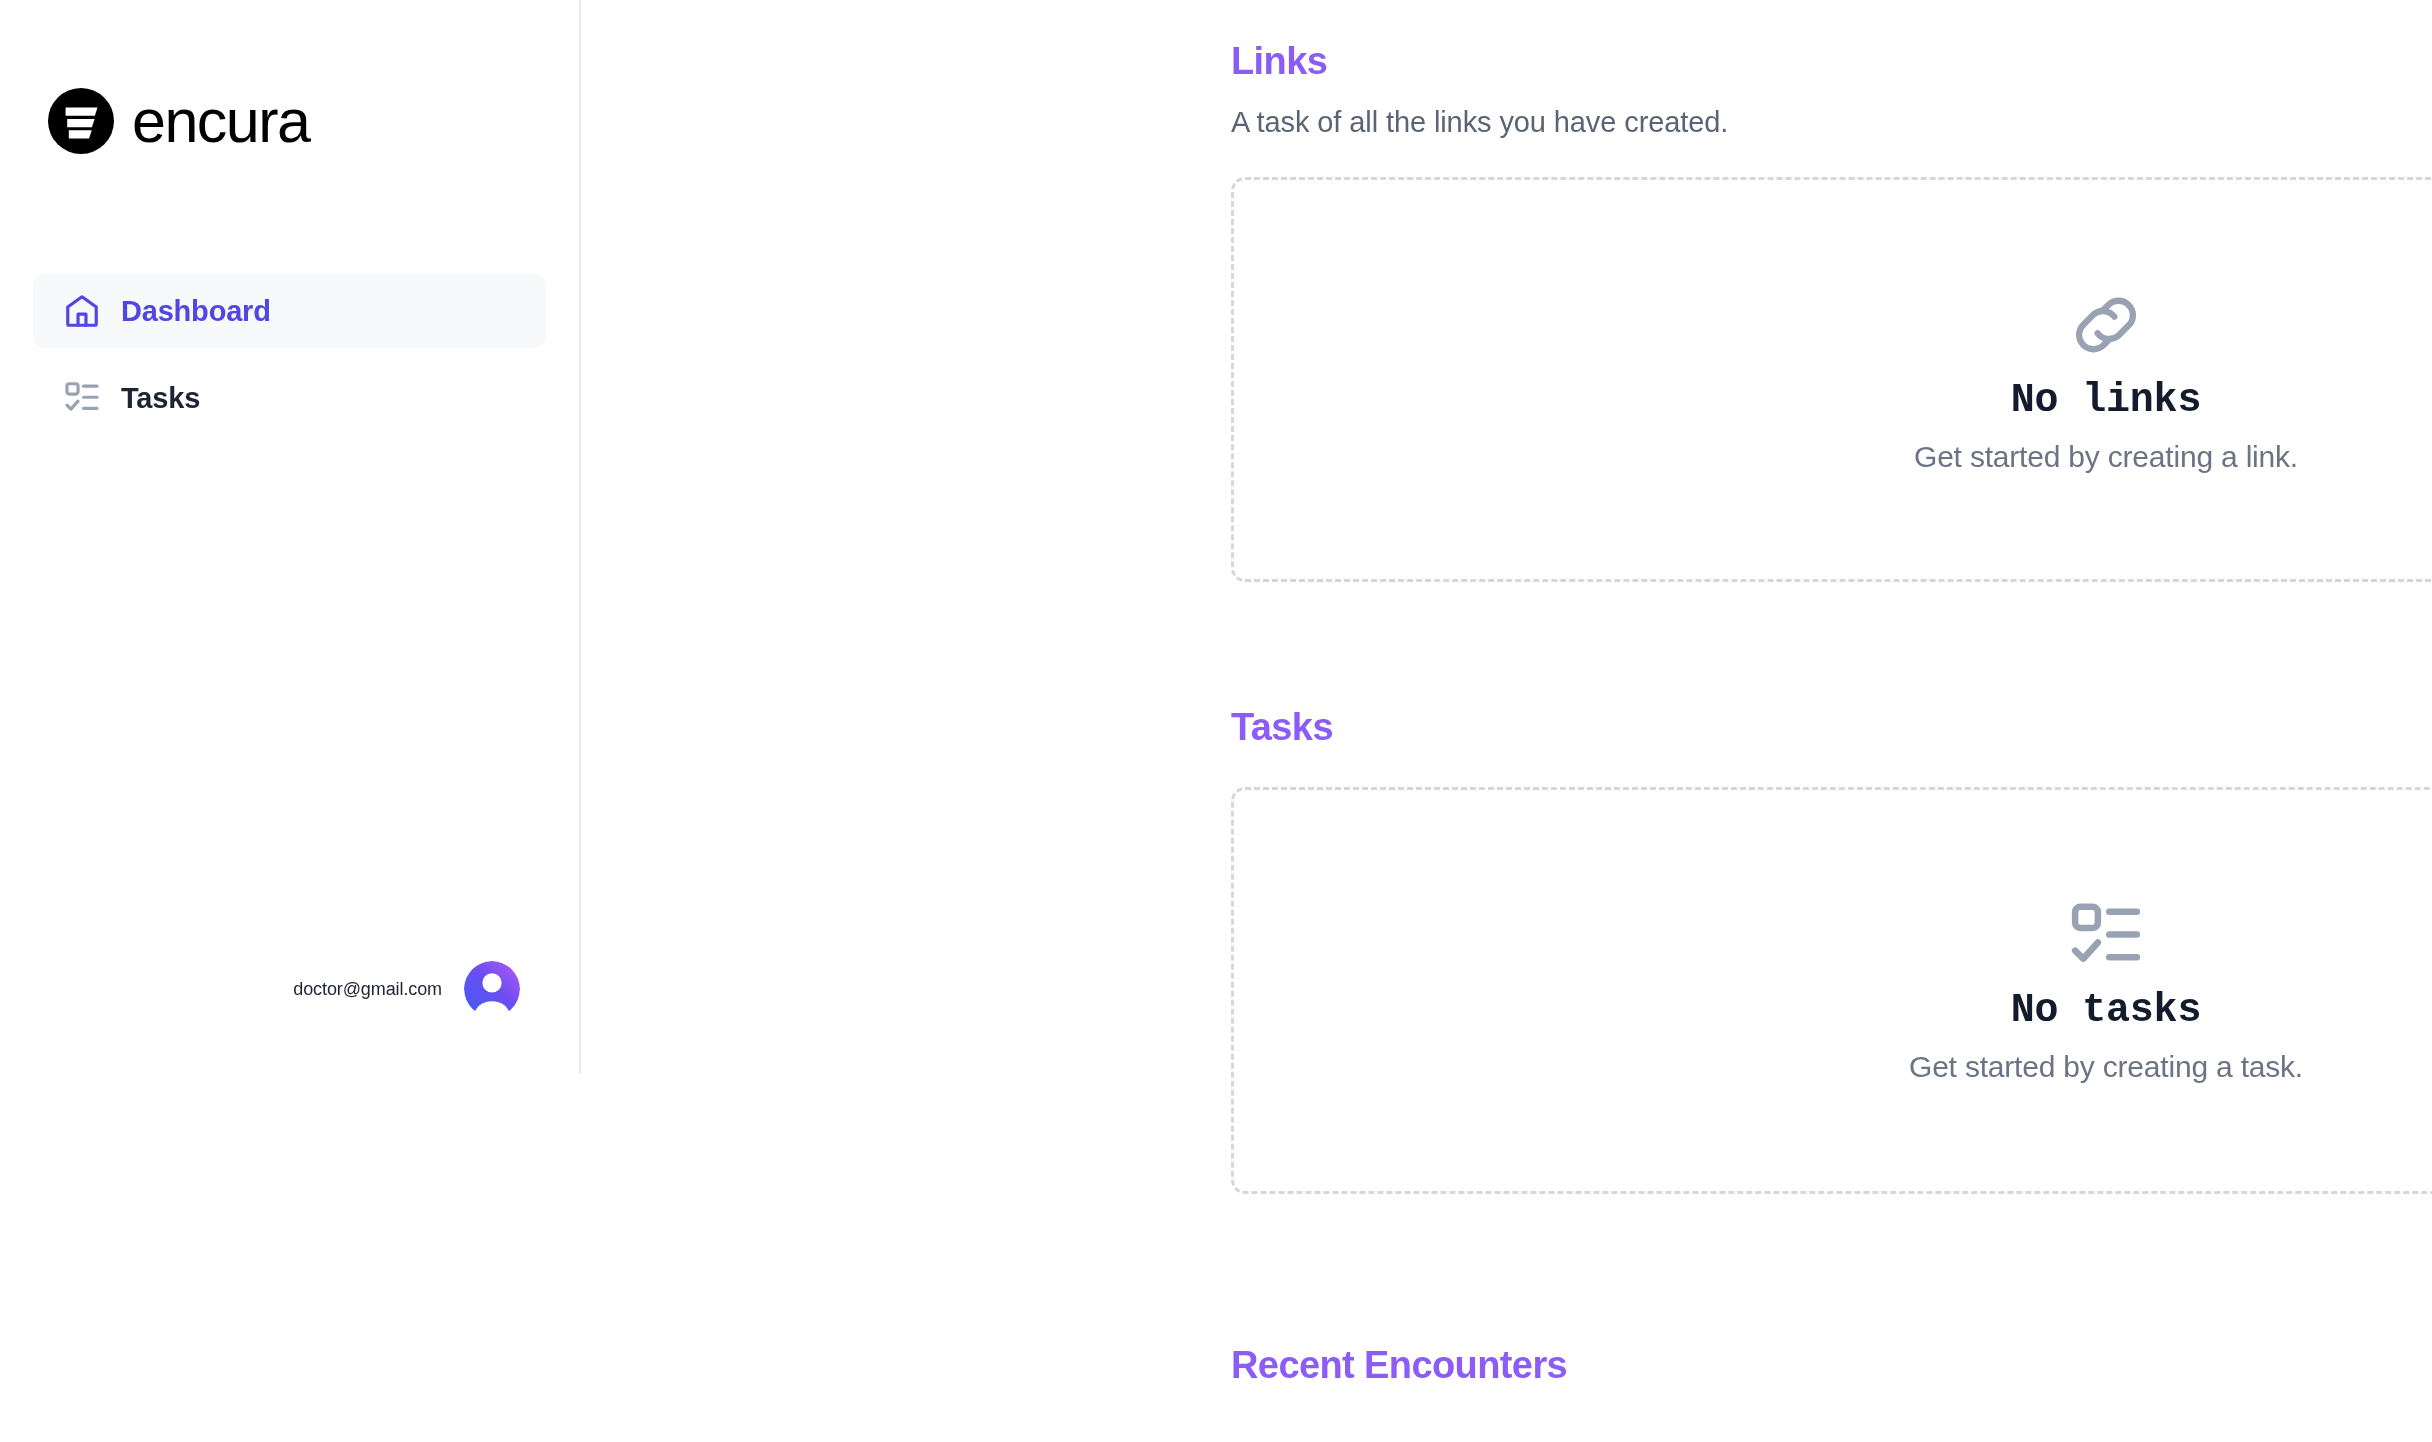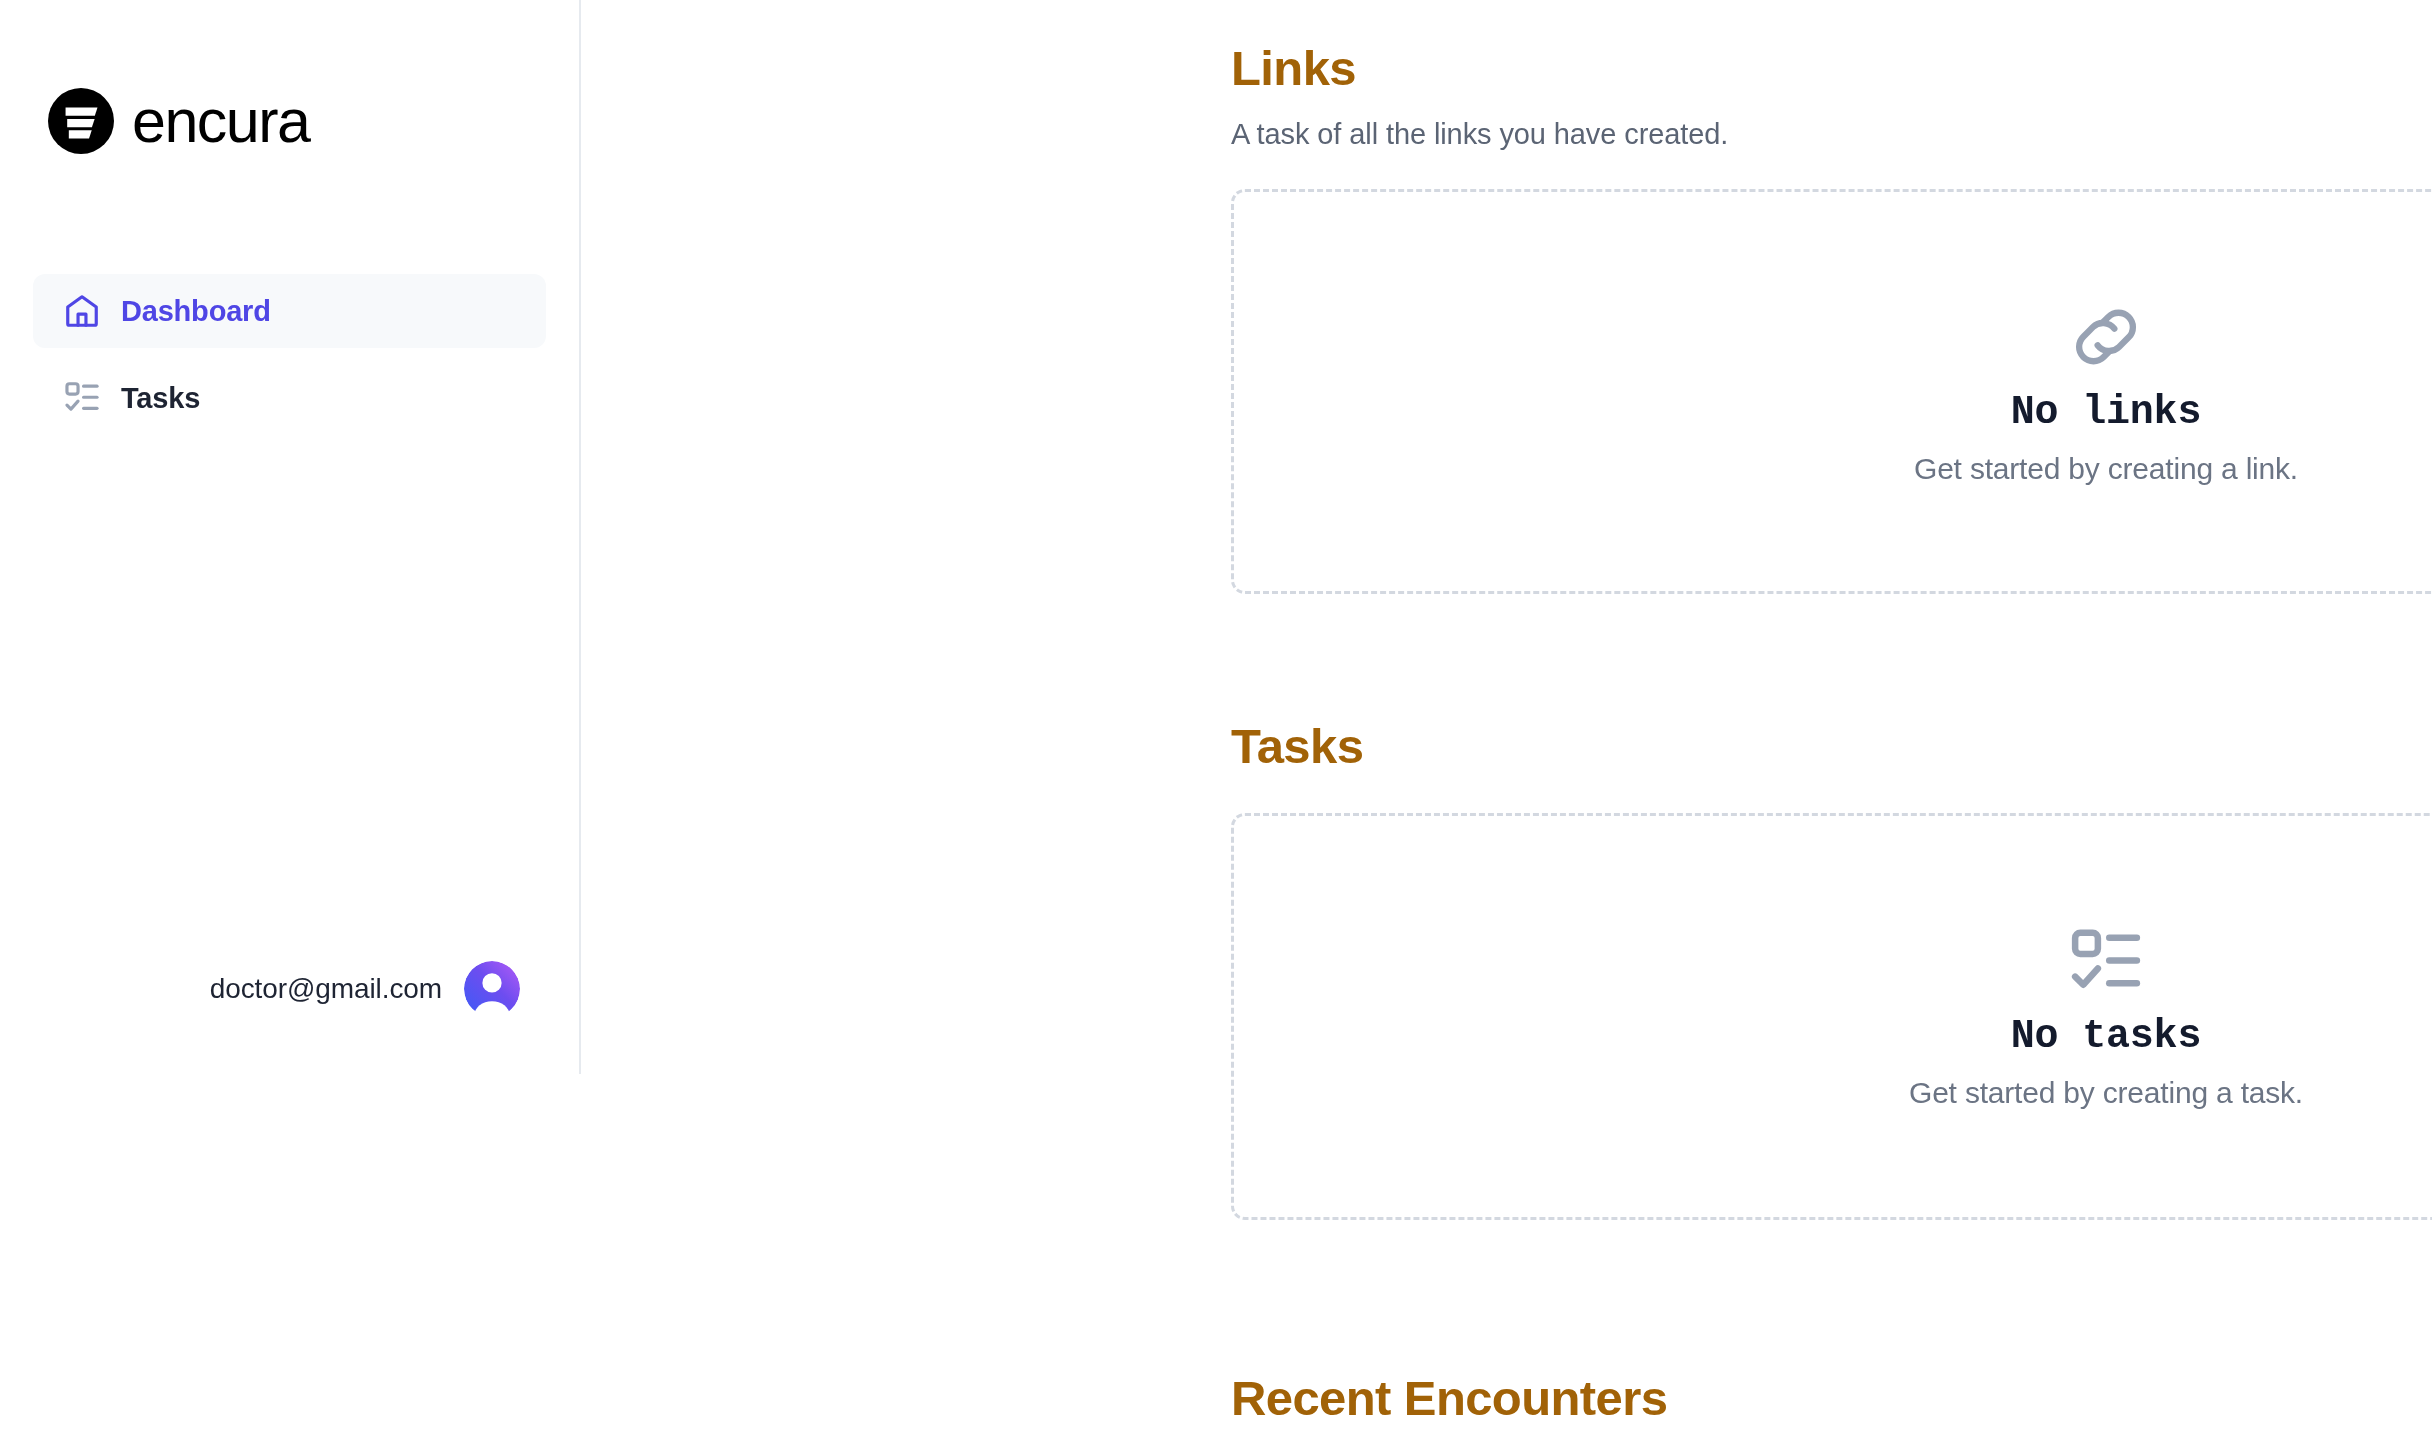--- a/index.html
+++ b/index.html
@@ -77,21 +77,21 @@
   .sidebar-spacer { flex: 1 1 auto; }
 
   .user-row {
     display: flex;
     align-items: center;
     justify-content: flex-end;
     gap: 22px;
     padding: 0 59px 57px 0;
   }
   .user-email {
-    font-size: 28px;
+    font-size: 18px;
     color: #1e2433;
     letter-spacing: -0.1px;
     margin-left: 48px;
   }
   .avatar { width: 56px; height: 56px; border-radius: 50%; display: block; }
 
   
   .main {
     flex: 1 1 auto;
     height: 1442px;
@@ -103,24 +103,24 @@
 
   .section { position: relative; }
   .section + .section { margin-top: 124px; }
 
   .section-head {
     display: flex;
     align-items: flex-start;
     justify-content: space-between;
   }
   .section-title {
-    font-size: 49px;
+    font-size: 38px;
     font-weight: 700;
     letter-spacing: -0.6px;
-    color: #a16207;
+    color: #8b5cf6;
     line-height: 1.15;
   }
   .section-sub {
     margin-top: 22px;
     font-size: 29px;
     color: #5b6474;
     letter-spacing: -0.1px;
   }
 
   .empty-box {

